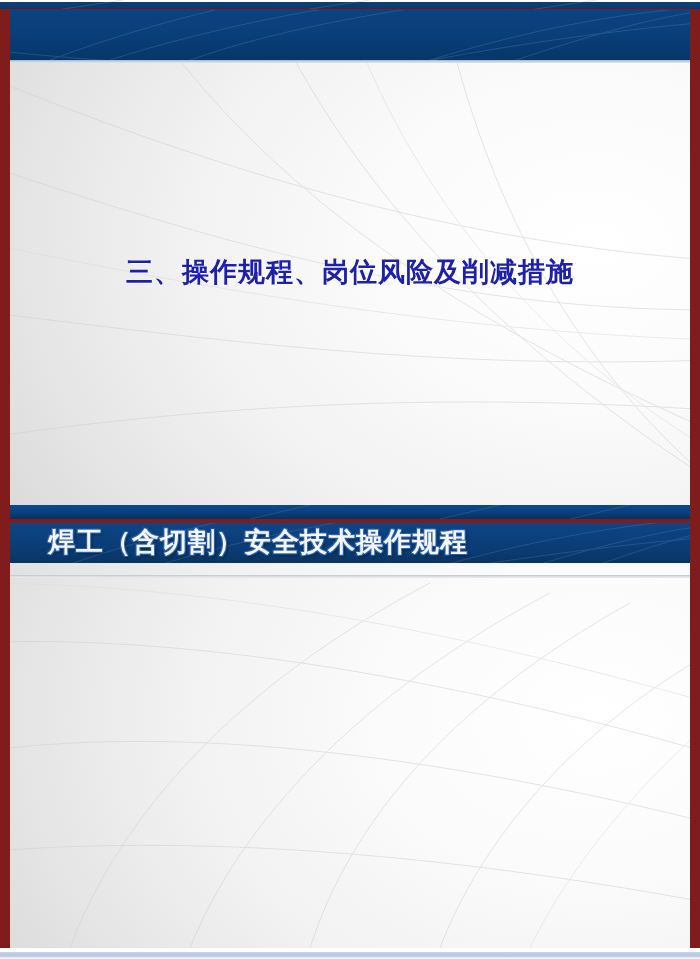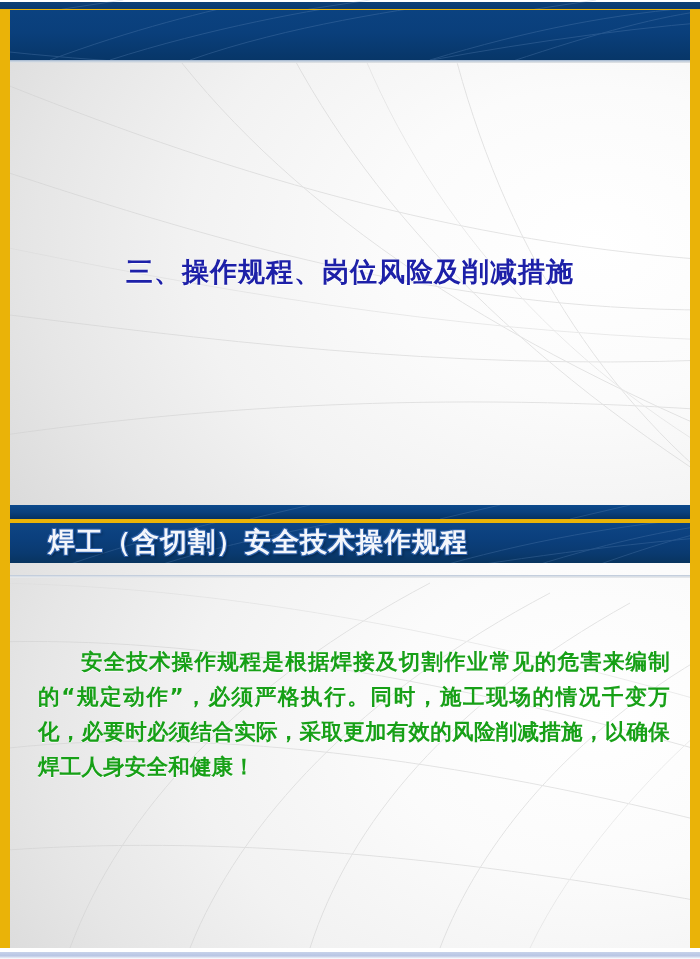--- a/index.html
+++ b/index.html
@@ -7,21 +7,21 @@
     width:700px;height:959px;
     background:#ffffff;
     font-family:"DejaVu Sans","Liberation Sans",sans-serif;
     overflow:hidden;
     position:relative;
   }
 
   
   .page{
     position:absolute;inset:0;
-    background:#eab308;
+    background:#7f1d1d;
     padding-left:14px;
   }
 
   
   .prev-slide-sliver{
     position:absolute;left:0;top:0;width:700px;height:9px;
     background:linear-gradient(180deg,#ffffff 0%,#ffffff 22%,#0d4077 22%,#093a6f 100%);
     overflow:hidden;
   }
   .prev-slide-sliver .swoosh{position:absolute;inset:0;opacity:.30;}
@@ -220,19 +220,18 @@
           <path d="M400 52 C 500 22, 590 4, 700 -6"></path>
           <path d="M490 54 C 580 24, 650 8, 700 2"></path>
           <path d="M360 60 C 470 40, 600 22, 700 14"></path>
           <path d="M560 52 C 620 30, 670 14, 700 8"></path>
         </g>
       </svg>
       <div class="header-text">焊工（含切割）安全技术操作规程</div>
     </div>
     <div class="header-underline"></div>
 
-    <p class="body-copy">安全技术操作规程是根据焊接及切割作业常见的危害来编制的“规定动作”，必须严格执行。同时，施工现场的情况千变万化，必要时必须结合实际，采取更加有效的风险削减措施，以确保焊工人身安全和健康！</p>
 
   </section>
 
   <div class="page-bottom-rule"></div>
 
 </div>
 
 </body></html>

